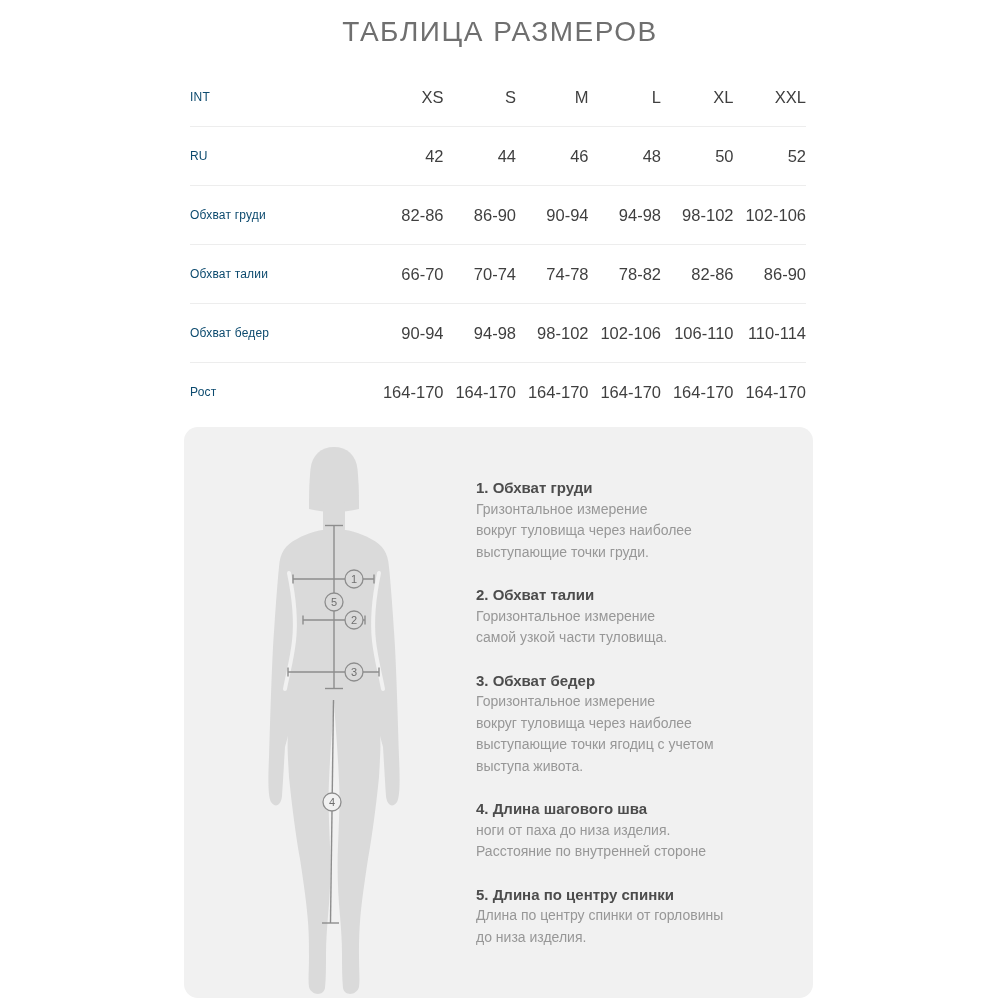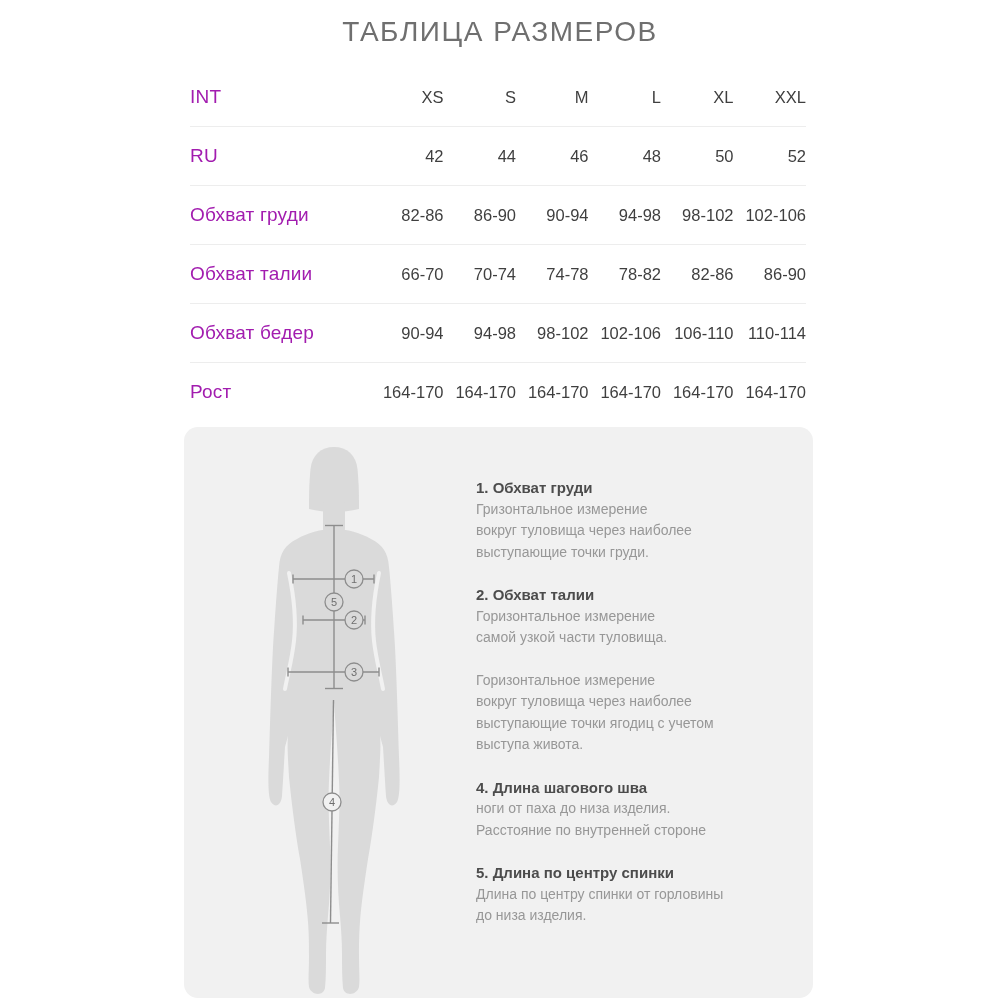--- a/index.html
+++ b/index.html
@@ -22,21 +22,21 @@
   }
   .trow {
     height: 58px;
     display: grid;
     grid-template-columns: 181px repeat(6, 1fr);
     align-items: center;
     border-bottom: 1px solid #ededed;
   }
   .trow:last-child { border-bottom: none; }
   .row-label {
-    font-size: 19px; color: #a21caf; font-weight: 500; letter-spacing: .2px;
+    font-size: 12px; color: #0c4a6e; font-weight: 500; letter-spacing: .2px;
   }
   .cell {
     text-align: right; font-size: 16.5px; color: #3f3f3f; font-weight: 500;
   }
   
   .panel {
     position: absolute; left: 184px; top: 427px;
     width: 629px; height: 571px;
     background: #f1f1f1;
     border-radius: 14px;
@@ -242,20 +242,21 @@
         <div class="mline">выступающие точки груди.</div>
       </div>
 
   <div class="msec">
     <div class="msec-heading">2. Обхват талии</div>
   <div class="mline">Горизонтальное измерение</div>
         <div class="mline">самой узкой части туловища.</div>
       </div>
 
   <div class="msec">
+    <div class="msec-heading">3. Обхват бедер</div>
   <div class="mline">Горизонтальное измерение</div>
         <div class="mline">вокруг туловища через наиболее</div>
         <div class="mline">выступающие точки ягодиц с учетом</div>
         <div class="mline">выступа живота.</div>
       </div>
 
   <div class="msec">
     <div class="msec-heading">4. Длина шагового шва</div>
   <div class="mline">ноги от паха до низа изделия.</div>
         <div class="mline">Расстояние по внутренней стороне</div>

